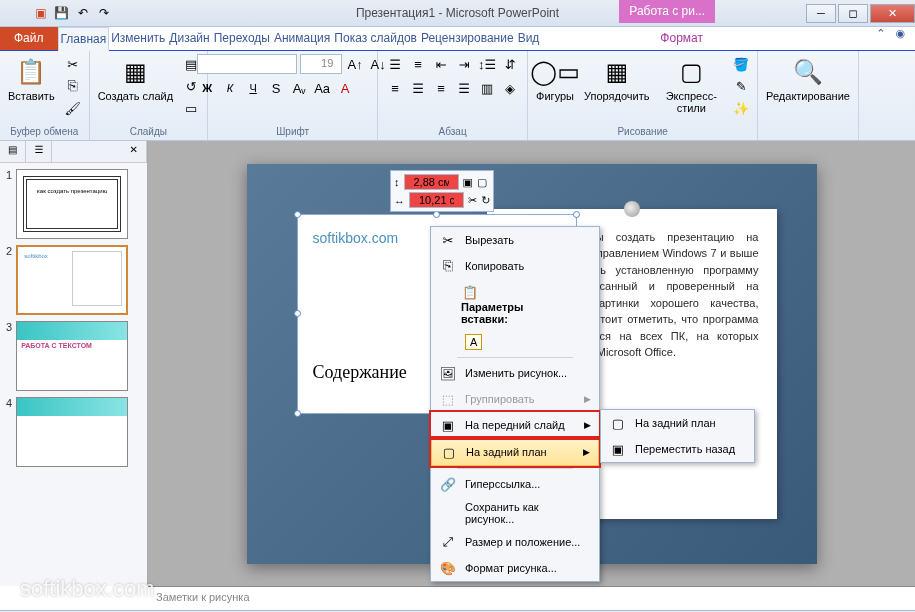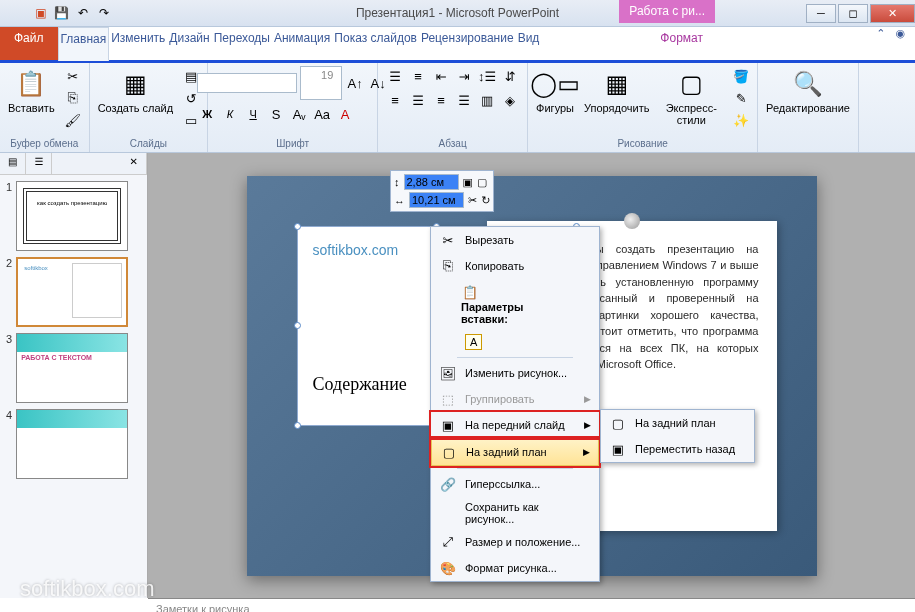--- a/index.html
+++ b/index.html
@@ -5,55 +5,55 @@
 *{margin:0;padding:0;box-sizing:border-box;font-family:"Segoe UI",Tahoma,sans-serif;font-size:11px}
 body{width:915px;height:612px;background:#fff;overflow:hidden;position:relative}
 .titlebar{height:27px;background:linear-gradient(#e8edf5,#d8e2f0);display:flex;align-items:center;border-bottom:1px solid #b8c8dc;position:relative}
 .qat{display:flex;gap:3px;padding-left:32px;align-items:center}
 .qat-item{width:18px;height:18px;display:flex;align-items:center;justify-content:center;font-size:12px}
 .title-text{position:absolute;left:50%;transform:translateX(-50%);color:#4a4a4a;font-size:12px}
 .win-controls{position:absolute;right:0;display:flex}
 .win-btn{width:30px;height:19px;display:flex;align-items:center;justify-content:center;border:1px solid #a0b0c4;background:linear-gradient(#f4f7fb,#dce6f2);margin-left:2px}
 .win-close{background:linear-gradient(#e5796e,#c94b3c);color:#fff;width:45px}
 .tool-tab{position:absolute;right:200px;top:0;background:#d971c8;color:#fff;padding:4px 10px;height:23px;font-size:12px}
-.ribbon-tabs{height:36px;background:#fff;display:flex;border-bottom:3px solid #1d4ed8}
+.ribbon-tabs{height:24px;background:#fff;display:flex;border-bottom:1px solid #1d4ed8}
 .file-tab{background:#d04a27;color:#fff;padding:4px 14px;font-size:12px}
 .rtab{padding:4px 2px;font-size:12px;color:#3b5998}
 .rtab.active{background:#f2f6fb;border:1px solid #c8d4e4;border-bottom:1px solid #f2f6fb;margin-bottom:-1px}
 .rtab.purple{color:#a838a0;position:absolute;right:210px}
 .help-icons{position:absolute;right:10px;display:flex;gap:10px;color:#3b5998;font-size:13px}
 .ribbon{height:90px;background:linear-gradient(#f2f6fb,#e4ecf6);border-bottom:1px solid #b8c8dc;display:flex}
 .rgroup{border-right:1px solid #c8d4e4;padding:3px 6px;display:flex;flex-direction:column;justify-content:space-between;align-items:center}
 .rgroup-label{font-size:10px;color:#5b6e8c;text-align:left}
 .rgroup-content{display:flex;gap:6px;align-items:flex-start}
 .big-btn{display:flex;flex-direction:column;align-items:center;gap:2px;padding:2px}
 .big-btn-icon{width:32px;height:32px;display:flex;align-items:center;justify-content:center;font-size:24px}
 .big-btn-label{font-size:11px;text-align:center;line-height:1.1}
 .small-btns{display:flex;flex-direction:column;gap:2px}
 .small-btn{width:20px;height:20px;display:flex;align-items:center;justify-content:center;font-size:13px}
 .font-row{display:flex;gap:3px;align-items:center}
 .font-box{border:1px solid #abc;background:#fff;padding:2px 4px;width:100px;height:20px;color:#888}
-.size-box{border:1px solid #abc;background:#fff;padding:2px 20px;width:36px;height:34px;color:#888}
+.size-box{border:1px solid #abc;background:#fff;padding:2px 20px;width:36px;height:20px;color:#888}
 .workspace{display:flex;height:445px;background:#b0b0b0}
 .slide-panel{width:148px;background:#f4f6fa;border-right:1px solid #aaa;overflow-y:auto}
 .panel-tabs{height:22px;display:flex;background:#eef2f8;border-bottom:1px solid #ccc}
 .panel-tab{padding:3px 8px;font-size:10px;border-right:1px solid #ccc}
 .thumb{margin:6px;display:flex;gap:4px}
 .thumb-num{font-size:11px;color:#333}
 .thumb-img{width:112px;height:70px;border:1px solid #888;background:#fff;position:relative;overflow:hidden}
 .thumb.selected .thumb-img{border:2px solid #d08838}
 .slide-area{flex:1;position:relative;display:flex;align-items:center;justify-content:center}
 .slide{width:570px;height:400px;background:linear-gradient(135deg,#5a7a9a,#3a5a7a);box-shadow:0 4px 15px rgba(0,0,0,.4);position:relative}
 .paper-note{position:absolute;right:40px;top:45px;width:290px;height:310px;background:#fff;box-shadow:2px 2px 8px rgba(0,0,0,.3);padding:20px 18px;font-size:11px;line-height:1.5;text-align:justify;color:#2a2a2a}
 .pin{position:absolute;top:-8px;left:50%;transform:translateX(-50%);width:16px;height:16px;background:radial-gradient(circle at 40% 40%,#eee,#999);border-radius:50%}
 .selected-box{position:absolute;left:50px;top:50px;width:280px;height:200px;background:#fff;border:1px solid #8faad0}
 .sel-handle{position:absolute;width:7px;height:7px;background:#fff;border:1px solid #5a8ac8;border-radius:50%}
 .float-tools{position:absolute;left:390px;top:170px;background:#f6f8fb;border:1px solid #9fb4d0;padding:3px;display:flex;flex-direction:column;gap:2px;z-index:5}
 .float-row{display:flex;gap:4px;align-items:center}
-.float-input{border:1px solid #abc;background:#3b82f6;width:55px;padding:1px 2px}
+.float-input{border:1px solid #abc;background:#ef4444;width:55px;padding:1px 9px}
 .ctx-menu{position:absolute;left:430px;top:226px;width:170px;background:#f4f6fa;border:1px solid #9fb4d0;box-shadow:2px 2px 5px rgba(0,0,0,.3);z-index:10}
 .ctx-item{display:flex;align-items:center;gap:8px;padding:4px 8px;font-size:11px}
 .ctx-item.highlighted{background:linear-gradient(#fff3c8,#ffe396);border:1px solid #e8c558}
 .ctx-item.boxed{outline:2px solid #d22}
 .ctx-icon{width:18px;height:18px;display:flex;align-items:center;justify-content:center;font-size:13px}
 .ctx-sep{height:1px;background:#c8d4e4;margin:2px 26px}
 .ctx-arrow{margin-left:auto;font-size:9px}
 .ctx-section{padding:4px 30px;font-weight:bold;font-size:11px}
 .submenu{position:absolute;left:600px;top:409px;width:155px;background:#f4f6fa;border:1px solid #9fb4d0;box-shadow:2px 2px 5px rgba(0,0,0,.3);z-index:11}
 .notes{height:24px;background:#fff;border-top:1px solid #888;padding:4px 8px;color:#888;margin-left:148px}

